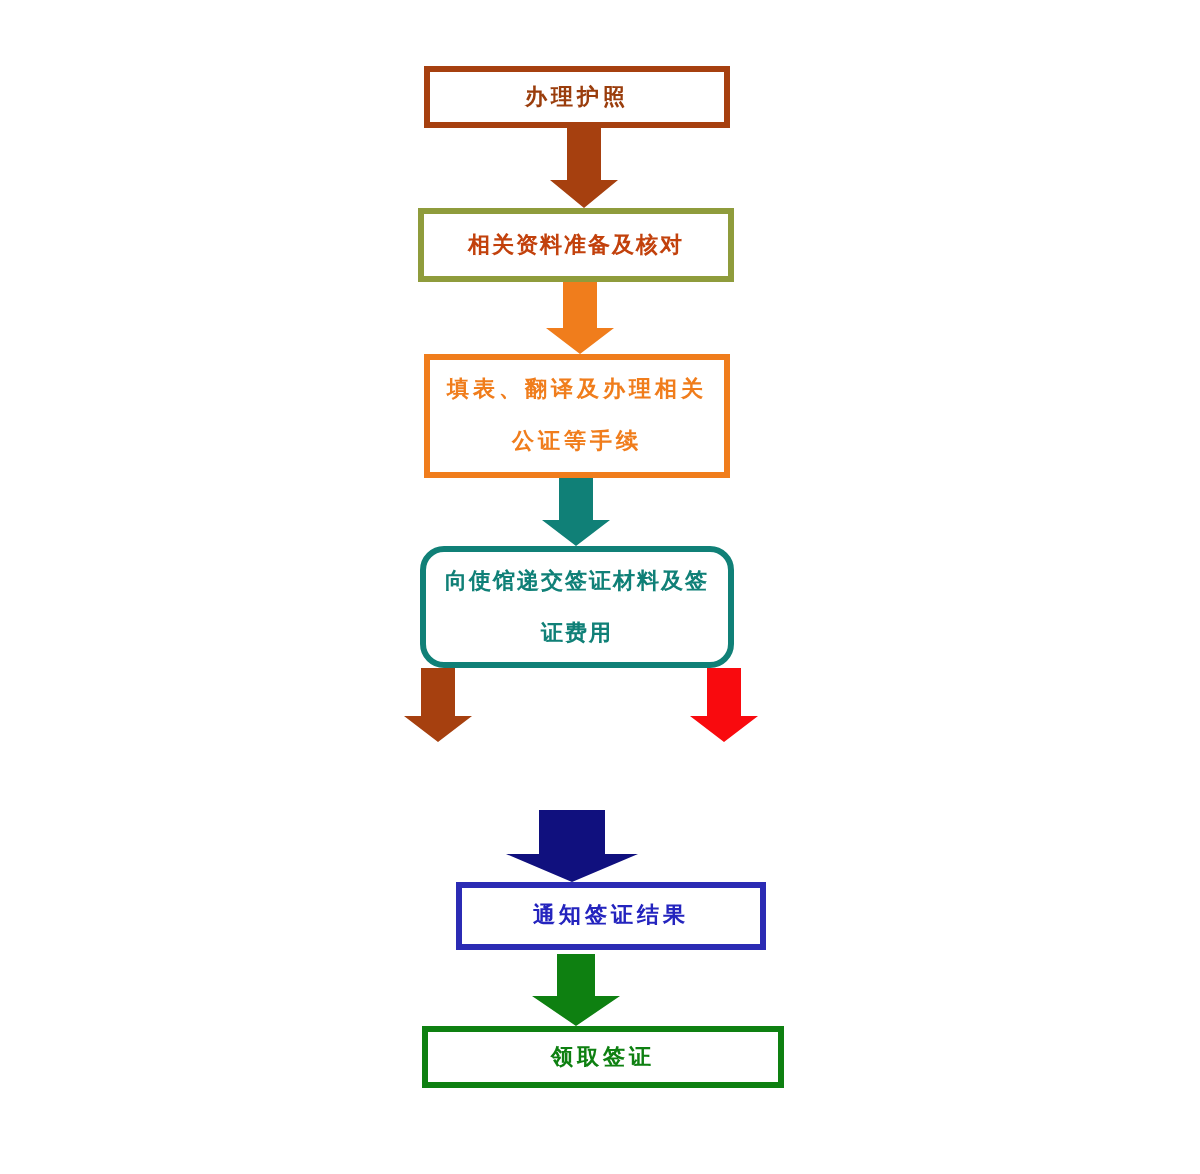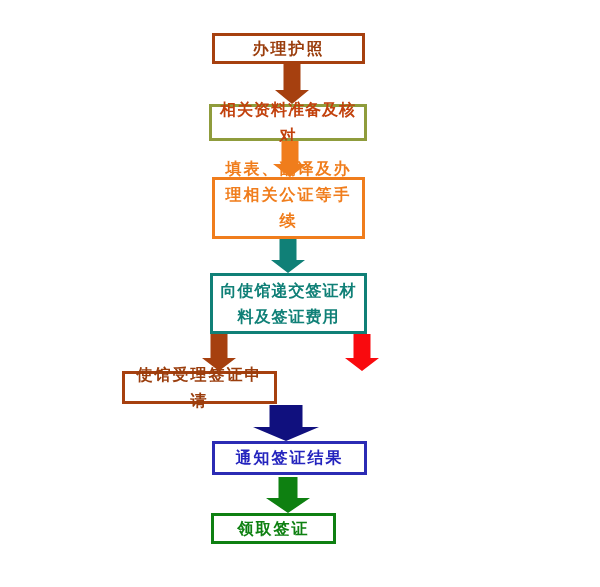--- a/index.html
+++ b/index.html
@@ -18,38 +18,38 @@
   .node {
     position: absolute;
     box-sizing: border-box;
     border: 3px solid #000;
     background: #ffffff;
     display: flex;
     align-items: center;
     justify-content: center;
     text-align: center;
     font-weight: bold;
-    font-size: 16px;
+    font-size: 11px;
     letter-spacing: 2px;
     line-height: 26px;
     padding: 2px 4px;
   }
   .arrow {
     position: absolute;
     display: block;
   }
   
   #n-passport  { left: 212px; top: 33px;  width: 153px; height: 31px; }
   #n-materials { left: 209px; top: 104px; width: 158px; height: 37px; letter-spacing: 1px; }
   #n-forms     { left: 212px; top: 177px; width: 153px; height: 62px; }
-  #n-submit    { left: 210px; top: 273px; width: 157px; height: 61px; letter-spacing: 1px; }
+  #n-submit    { left: 210px; top: 273px; width: 157px; height: 61px; letter-spacing: 1px; border-radius: 12px; }
   #n-accept    { left: 122px; top: 371px; width: 155px; height: 33px; }
   #n-interview { left: 307px; top: 371px; width: 155px; height: 33px; }
   #n-result    { left: 212px; top: 441px; width: 155px; height: 34px; }
-  #n-collect   { left: 211px; top: 513px; width: 125px; height: 31px; }
+  #n-collect   { left: 211px; top: 513px; width: 181px; height: 31px; }
 
   #a-1 { left: 275px; top: 64px;  }
   #a-2 { left: 273px; top: 141px; }
   #a-3 { left: 271px; top: 239px; }
   #a-4 { left: 202px; top: 334px; }
   #a-5 { left: 345px; top: 334px; }
   #a-6 { left: 253px; top: 405px; }
   #a-7 { left: 266px; top: 477px; }
 </style>
 </head>
@@ -66,26 +66,23 @@
   </div>
 
   <div class="node" id="n-forms" style="border-color: rgb(240, 125, 28); color: rgb(240, 125, 28); align-items: flex-end;">
     <span>填表、翻译及办理相关公证等手续</span>
   </div>
 
   <div class="node" id="n-submit" style="border-color: rgb(16, 128, 119); color: rgb(16, 128, 119);">
     <span>向使馆递交签证材料及签证费用</span>
   </div>
 
-  <div class="node" id="n-accept" style="border-color: rgb(166, 64, 15); color: rgb(154, 61, 12);">
-    <span>使馆受理签证申请</span>
-  </div>
 
 
-  <div class="node" id="n-result" style="border-color: rgb(43, 43, 180); color: rgb(36, 36, 190);">
+  <div class="node" id="n-result" style="border-color: rgb(43, 43, 180); color: rgb(36, 36, 190); margin-left: 16px;">
     <span>通知签证结果</span>
   </div>
 
   <div class="node" id="n-collect" style="border-color: rgb(14, 128, 17); color: rgb(14, 128, 17);">
     <span>领取签证</span>
   </div>
 
   <svg class="arrow" id="a-1" width="34" height="40" viewBox="0 0 34 40">
     <polygon points="8.5,0 25.5,0 25.5,26 34,26 17,40 0,26 8.5,26" fill="#A6400F"></polygon>
   </svg>

